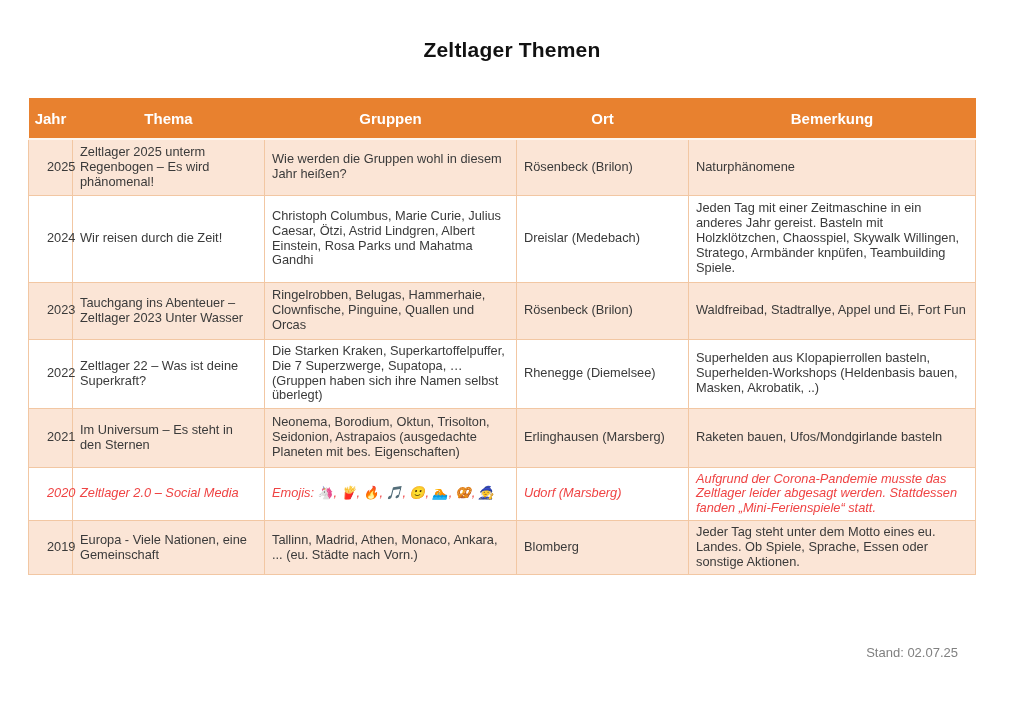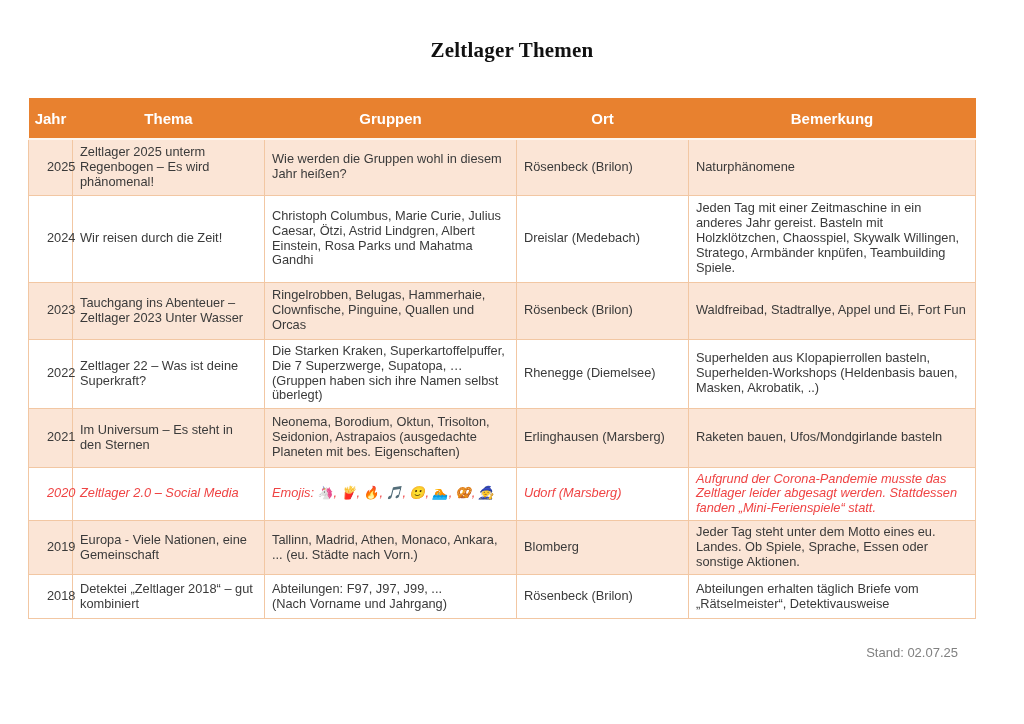--- a/index.html
+++ b/index.html
@@ -18,21 +18,20 @@
   .page-title {
     position: absolute;
     top: 38px;
     left: 0;
     width: 100%;
     text-align: center;
     font-size: 21px;
     font-weight: bold;
     color: #111111;
     letter-spacing: 0.2px;
-    font-family: Liberation Serif, serif;
   }
   table.themes {
     position: absolute;
     top: 98px;
     left: 28px;
     width: 947px;
     border-collapse: collapse;
     table-layout: fixed;
     font-size: 12.8px;
     color: #3a3a3a;
@@ -159,26 +158,18 @@
     <td class="cell-ort">Udorf (Marsberg)</td>
     <td class="cell-bemerkung">Aufgrund der Corona-Pandemie musste das Zeltlager leider abgesagt werden. Stattdessen fanden „Mini-Ferienspiele“ statt.</td>
   </tr>
         <tr class="shaded">
     <td class="cell-jahr">2019</td>
     <td class="cell-thema">Europa - Viele Nationen, eine Gemeinschaft</td>
     <td class="cell-gruppen">Tallinn, Madrid, Athen, Monaco, Ankara, ... (eu. Städte nach Vorn.)</td>
     <td class="cell-ort">Blomberg</td>
     <td class="cell-bemerkung">Jeder Tag steht unter dem Motto eines eu. Landes. Ob Spiele, Sprache, Essen oder sonstige Aktionen.</td>
   </tr>
-        <tr>
-    <td class="cell-jahr">2018</td>
-    <td class="cell-thema">Detektei „Zeltlager 2018“ – gut kombiniert</td>
-    <td class="cell-gruppen">Abteilungen: F97, J97, J99, ...
-(Nach Vorname und Jahrgang)</td>
-    <td class="cell-ort">Rösenbeck (Brilon)</td>
-    <td class="cell-bemerkung">Abteilungen erhalten täglich Briefe vom „Rätselmeister“, Detektivausweise</td>
-  </tr>
       </tbody>
   </table>
 
   <div class="footer-note">Stand: 02.07.25</div>
 
 </div>
 
 </body></html>

